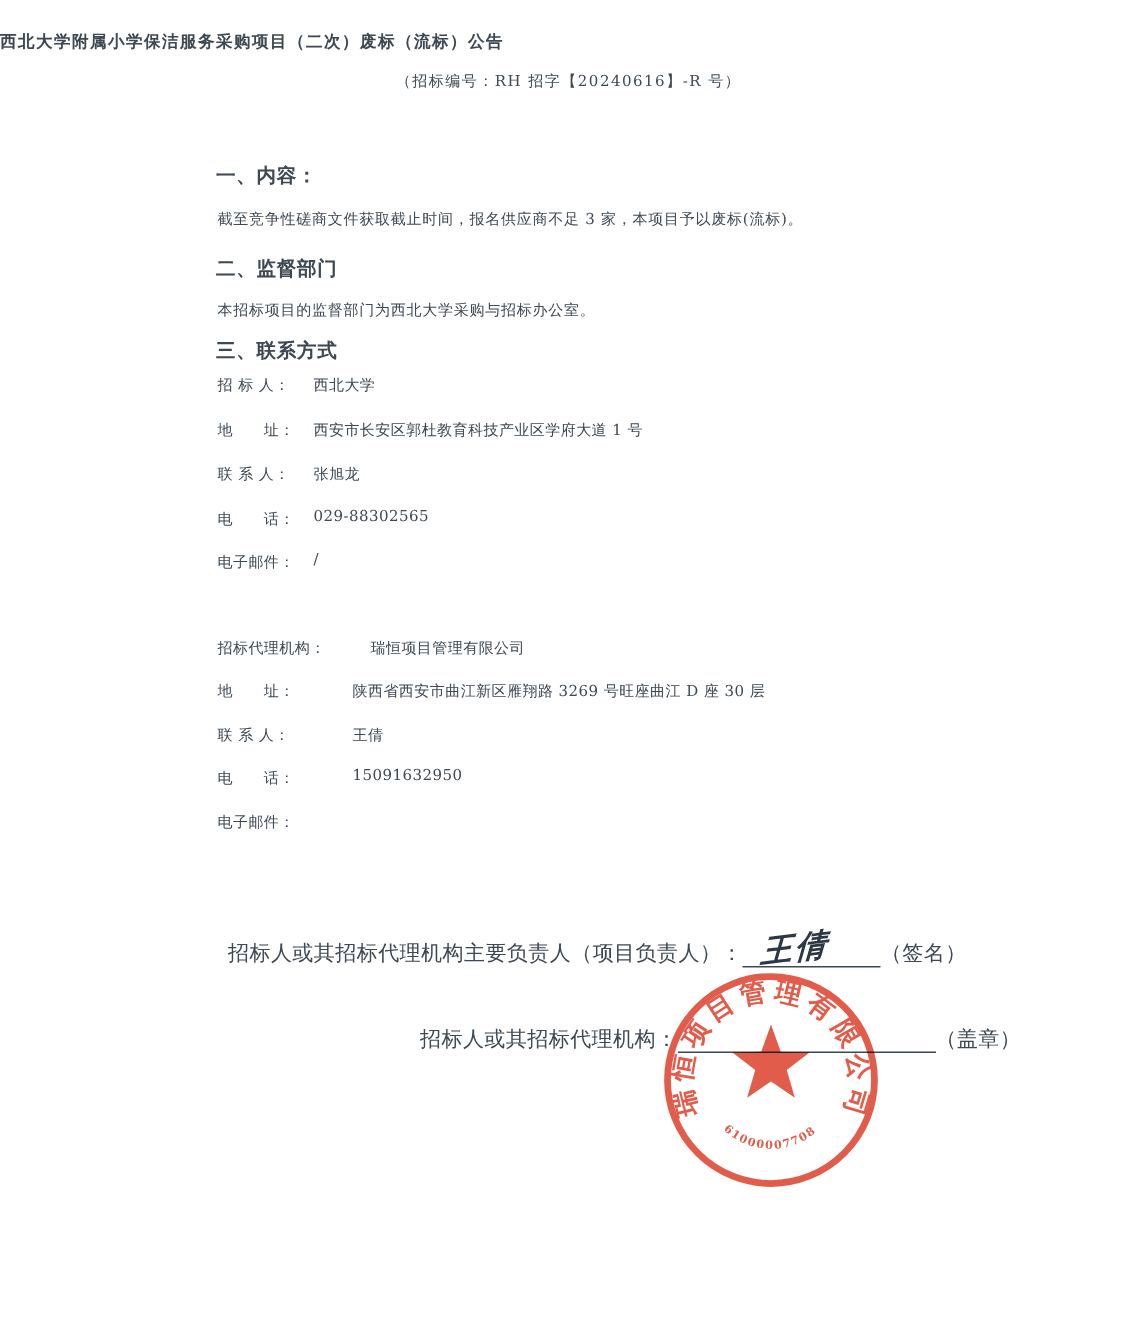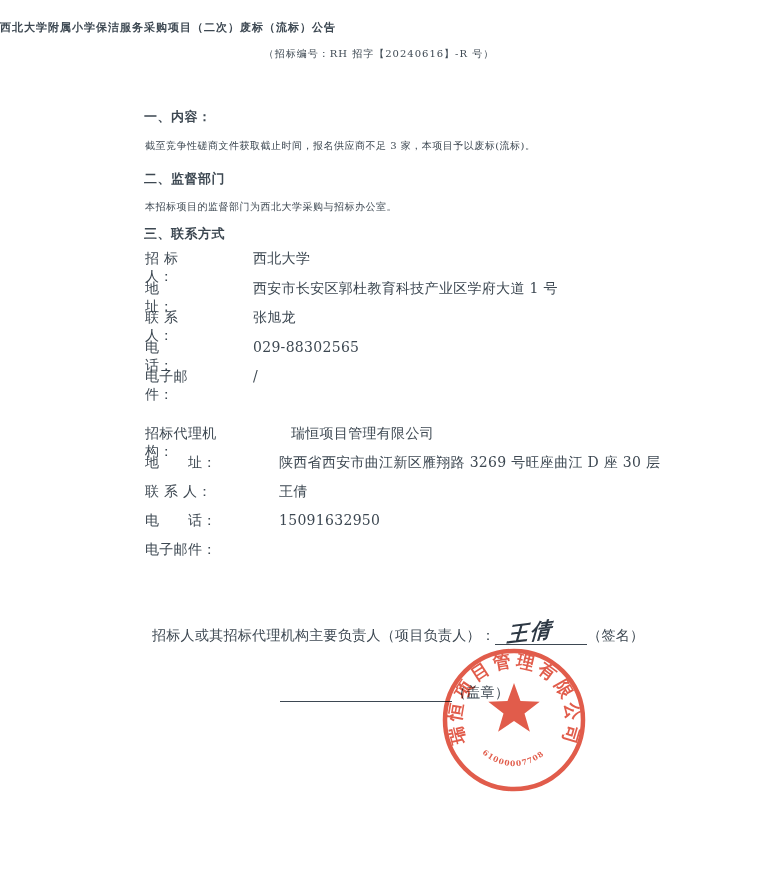--- a/index.html
+++ b/index.html
@@ -20,21 +20,21 @@
     left:0;right:0;top:47px;text-align:center;
     font-size:10px;letter-spacing:1px;
   }
   .sec-heading{
     left:144px;font-size:13px;font-weight:bold;letter-spacing:.5px;
   }
   .body-par{
     left:145px;font-size:10px;letter-spacing:.5px;
   }
   .contact-row{
-    left:145px;font-size:14px;display:flex;letter-spacing:.3px;gap:44px;
+    left:145px;font-size:10px;display:flex;letter-spacing:.3px;
   }
   .contact-row .lbl{flex:0 0 auto;}
   .contact-row .val{margin-left:2px;}
   .row-narrowlbl .lbl{width:62px;}
   .row-widelbl  .lbl{width:88px;}
   .sig-row{font-size:14px;display:flex;align-items:flex-end;letter-spacing:.3px;}
   .sig-underline{
     display:inline-block;border-bottom:1.5px solid #3d4852;
     height:16px;text-align:center;position:relative;
   }
@@ -111,20 +111,21 @@
 
   <div class="abs sig-row" style="left:152px;top:627px">
     <span>招标人或其招标代理机构主要负责人（项目负责人）：</span>
     <span class="sig-underline first">
       <span class="handwritten">王倩</span>
     </span>
     <span>（签名）</span>
   </div>
 
   <div class="abs sig-row" style="left:280px;top:684px">
+    <span>招标人或其招标代理机构：</span>
     <span class="sig-underline second"></span>
     <span>（盖章）</span>
   </div>
 
   <svg class="abs seal" viewBox="-80 -80 160 160">
     <circle cx="0" cy="0" r="69" fill="none" stroke="#dd4430" stroke-width="4.5"></circle>
     <polygon fill="#dd4430" points="0,-37 6.5,-18.9 25.7,-18.3 10.5,-6.6 15.9,11.8 0,1 -15.9,11.8 -10.5,-6.6 -25.7,-18.3 -6.5,-18.9"></polygon>
     <defs>
       <path id="seal-name-arc" d="M -47.2 24.1 A 53 53 0 1 1 47.2 24.1" fill="none"></path>
       <path id="seal-code-arc" d="M -32.5 32.5 A 46 46 0 0 0 32.5 32.5" fill="none"></path>

